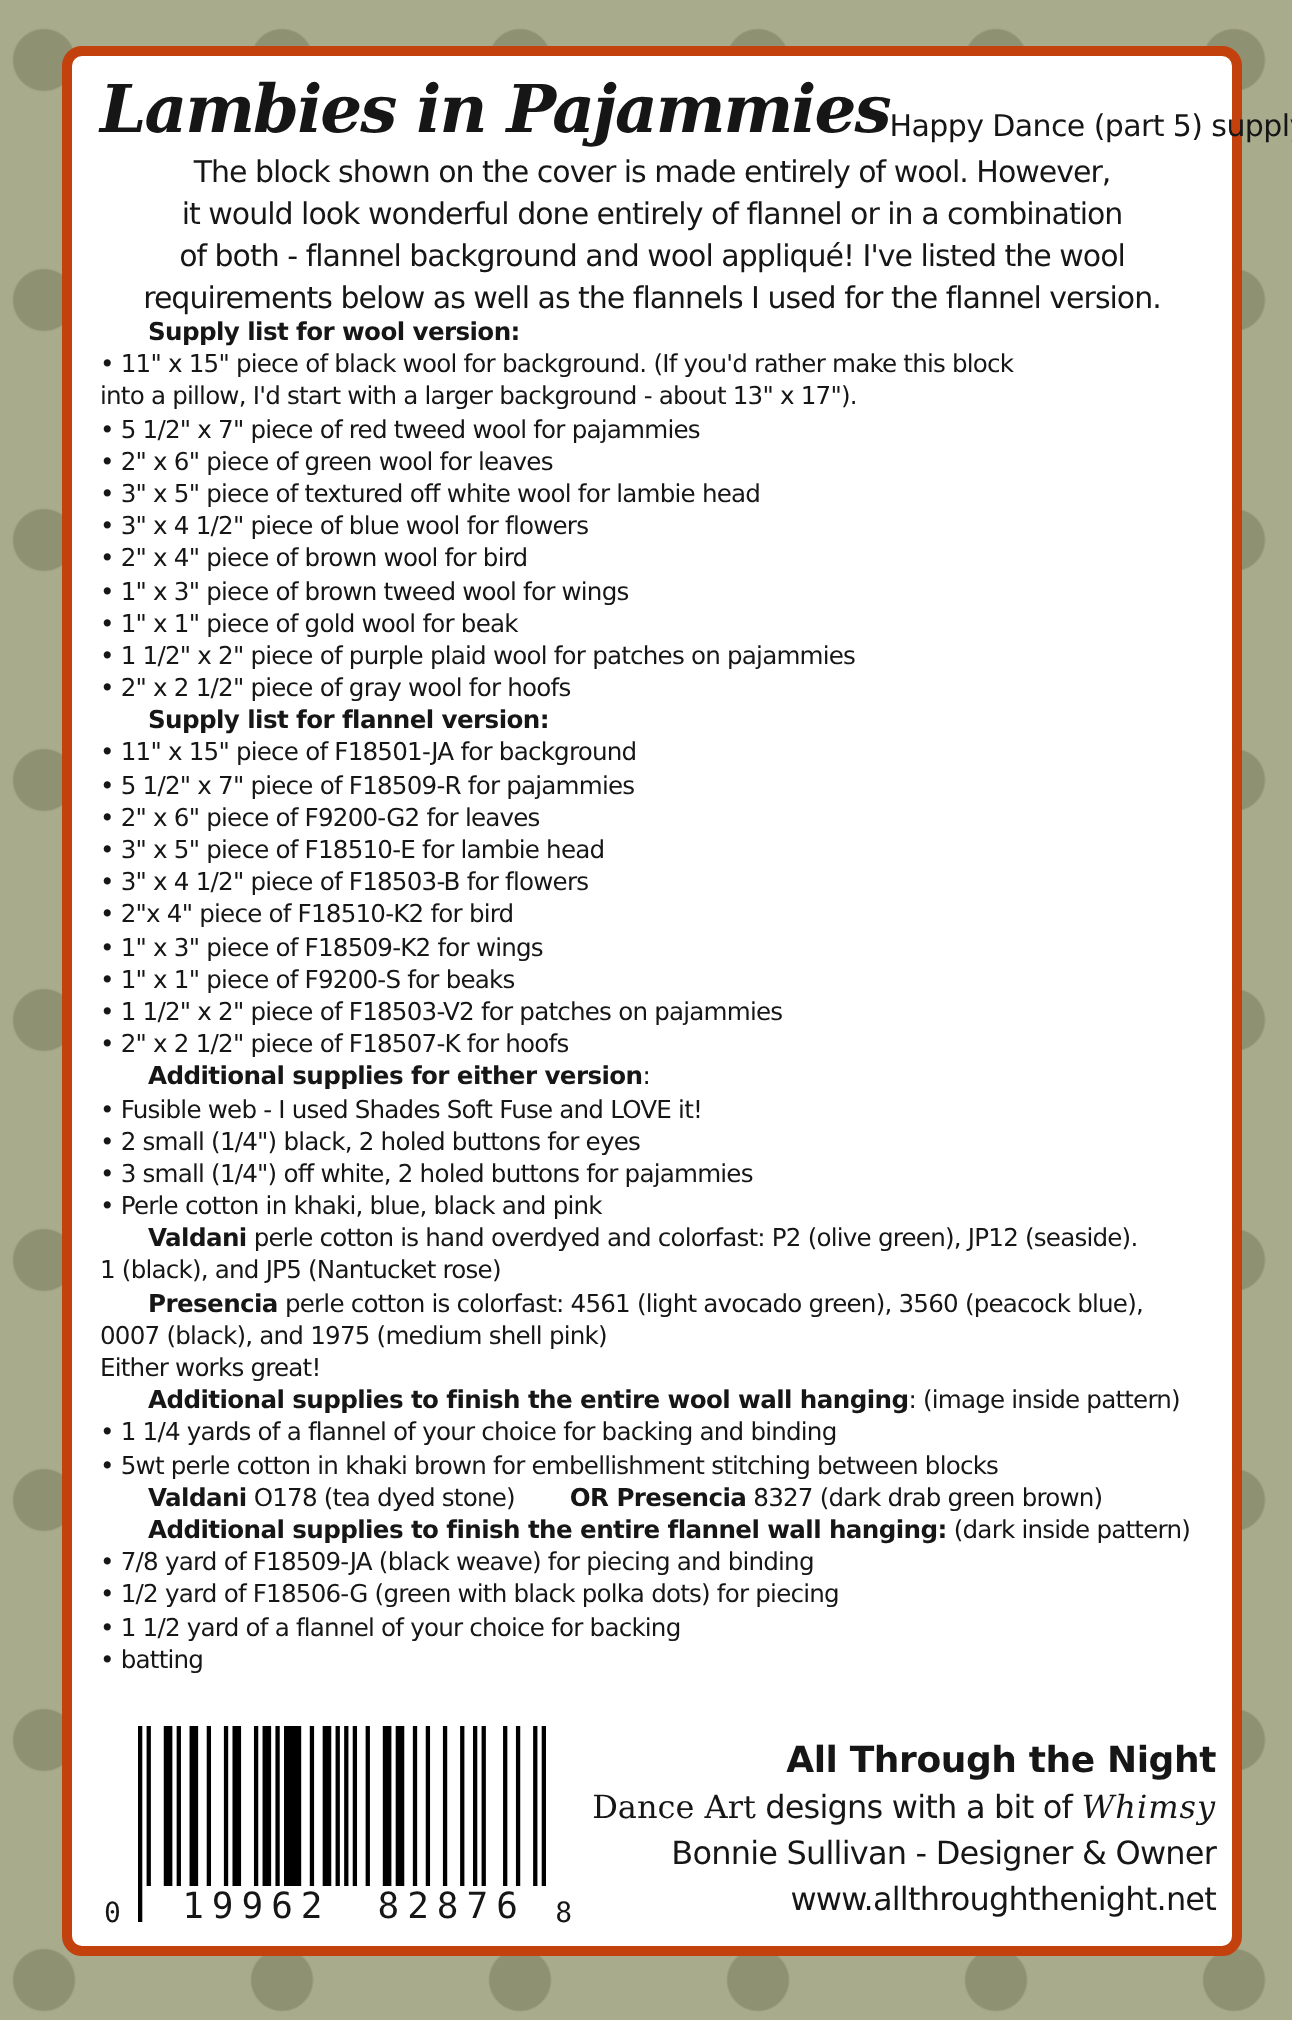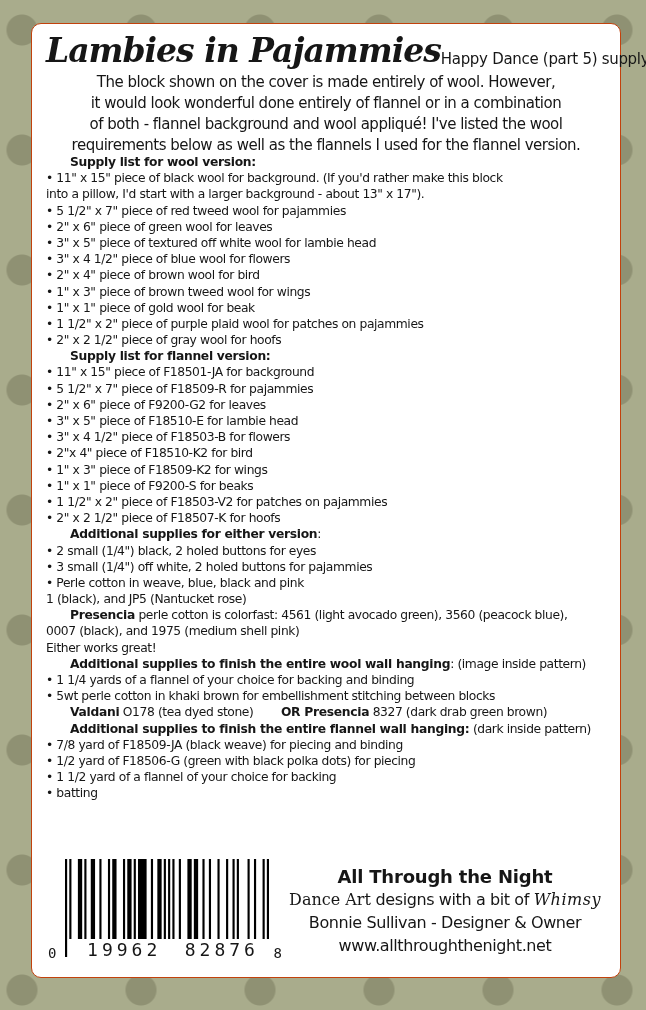--- a/index.html
+++ b/index.html
@@ -8,21 +8,21 @@
     background-color:#a9ac8c;
     background-image:radial-gradient(circle at 59.5px 60px, #8f9173 15px, rgba(0,0,0,0) 16px);
     background-size:119px 120px;
     background-position:-37.5px -30px;
     font-family:"DejaVu Sans", sans-serif;
     color:#161616;
   }
   .card{
     position:absolute;left:31px;top:23px;width:590px;height:955px;
     box-sizing:border-box;background:#ffffff;
-    border:1px solid #c2410c;border-radius:10px;
+    border:5px solid #c2410c;border-radius:10px;
   }
   .header{
     position:absolute;top:4px;left:14px;right:6px;height:46px;
     display:flex;align-items:flex-end;justify-content:space-between;
   }
   .title{
     font-family:"DejaVu Serif", serif;font-style:italic;font-weight:bold;
     font-size:33px;line-height:46px;letter-spacing:-1px;white-space:nowrap;
   }
   .subtitle{
@@ -49,21 +49,21 @@
   }
   .bc-first{left:0;}
   .bc-last{right:0;}
   .bc-group{
     position:absolute;bottom:-3px;background:#fff;padding:0 18px;
     font-family:"DejaVu Sans Mono", monospace;font-size:18px;letter-spacing:4px;
   }
   .g1{left:29%;transform:translateX(-50%);}
   .g2{left:71%;transform:translateX(-50%);margin-left:12px;}
   .brand{position:absolute;right:0;top:8px;width:334px;text-align:center;}
-  .brand div{line-height:23px;}
+  .brand div{line-height:23px;text-align:right;}
   .brand1{font-size:18px;font-weight:bold;letter-spacing:-0.2px;}
   .brand2,.brand3,.brand4{font-size:16px;letter-spacing:-0.4px;font-weight:500;white-space:nowrap;}
   .folkart{font-family:"DejaVu Serif", serif;font-weight:normal;letter-spacing:0;}
   .whimsy{font-family:"DejaVu Serif", serif;font-style:italic;font-weight:normal;letter-spacing:0.5px;}
 </style>
 </head>
 <body>
 
 <div class="card">
 
@@ -95,23 +95,25 @@
       <div class="sline"><span>•  5 1/2" x 7" piece of F18509-R for pajammies</span></div>
       <div class="sline"><span>•  2" x 6" piece of F9200-G2 for leaves</span></div>
       <div class="sline"><span>•  3" x 5" piece of F18510-E for lambie head</span></div>
       <div class="sline"><span>•  3" x 4 1/2" piece of F18503-B for flowers</span></div>
       <div class="sline"><span>•  2"x 4" piece of F18510-K2 for bird</span></div>
       <div class="sline"><span>•  1" x 3" piece of F18509-K2 for wings</span></div>
       <div class="sline"><span>•  1" x 1" piece of F9200-S for beaks</span></div>
       <div class="sline"><span>•  1 1/2" x 2" piece of F18503-V2 for patches on pajammies</span></div>
       <div class="sline"><span>•  2" x 2 1/2" piece of F18507-K for hoofs</span></div>
       <div class="sline"><span class="b">Additional supplies for either version</span><span>:</span></div>
+      <div class="sline"><span>•  Fusible web - I used Shades Soft Fuse and LOVE it!</span></div>
       <div class="sline"><span>•  2 small (1/4") black, 2 holed buttons for eyes</span></div>
       <div class="sline"><span>•  3 small (1/4") off white, 2 holed buttons for pajammies</span></div>
-      <div class="sline"><span>•  Perle cotton in weave, blue, black and pink</span></div>
+      <div class="sline"><span>•  Perle cotton in khaki, blue, black and pink</span></div>
+      <div class="sline"><span class="b">Valdani</span><span> perle cotton is hand overdyed and colorfast: P2 (olive green), JP12 (seaside).</span></div>
       <div class="sline"><span>1 (black), and JP5 (Nantucket rose)</span></div>
       <div class="sline"><span class="b">Presencia</span><span> perle cotton is colorfast: 4561 (light avocado green), 3560 (peacock blue),</span></div>
       <div class="sline"><span>0007 (black), and 1975 (medium shell pink)</span></div>
       <div class="sline"><span>Either works great!</span></div>
       <div class="sline"><span class="b">Additional supplies to finish the entire wool wall hanging</span><span>: (image inside pattern)</span></div>
       <div class="sline"><span>•  1 1/4 yards of a flannel of your choice for backing and binding</span></div>
       <div class="sline"><span>•  5wt perle cotton in khaki brown for embellishment stitching between blocks</span></div>
       <div class="sline"><span class="b">Valdani</span><span> O178 (tea dyed stone) </span><span class="b">OR Presencia</span><span> 8327 (dark drab green brown)</span></div>
       <div class="sline"><span class="b">Additional supplies to finish the entire flannel wall hanging:</span><span> (dark inside pattern)</span></div>
       <div class="sline"><span>•  7/8 yard of F18509-JA (black weave) for piecing and binding</span></div>

